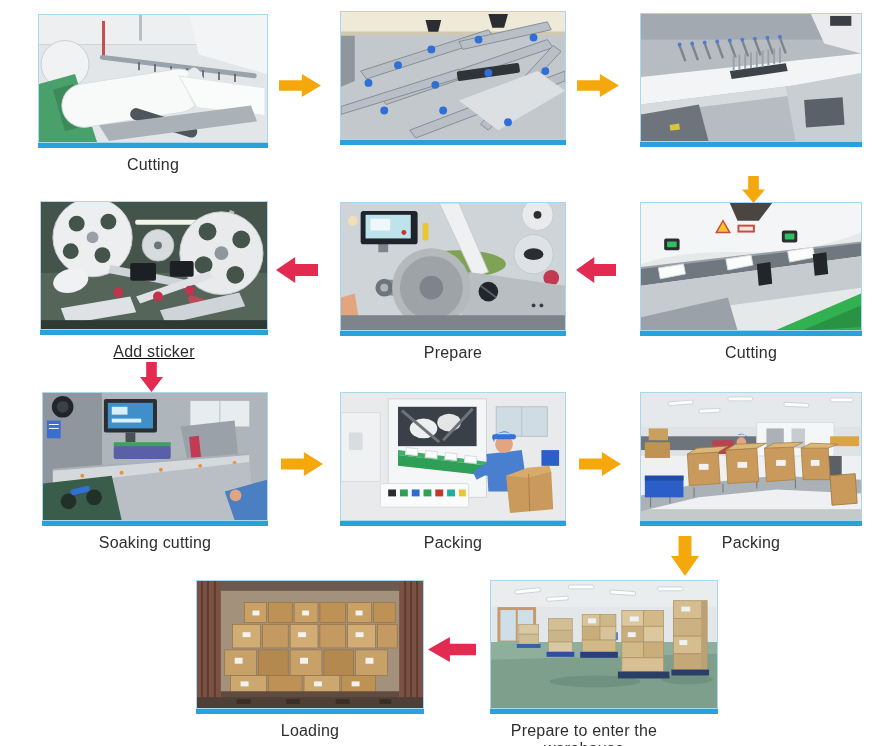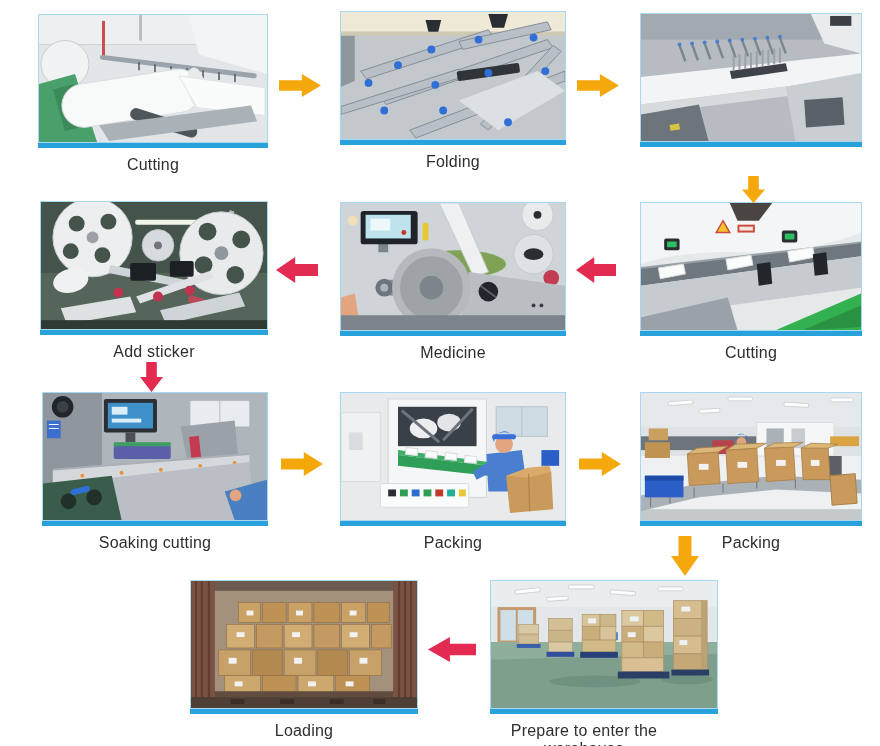--- a/index.html
+++ b/index.html
@@ -84,21 +84,20 @@
             <circle cx="150" cy="62" r="4"></circle>
           <circle cx="196" cy="26" r="4"></circle>
             <circle cx="44" cy="100" r="4"></circle>
             <circle cx="104" cy="100" r="4"></circle>
           <circle cx="170" cy="112" r="4"></circle>
             <circle cx="208" cy="60" r="4"></circle>
         </g>
       </svg>
     </div>
     <div class="photo-bar"></div>
-    <figcaption class="caption">Folding</figcaption>
   </figure>
 
   <figure class="step" style="left:640px;top:13px;width:222px;">
     <div class="photo">
       <svg viewBox="0 0 228 129" preserveAspectRatio="none">
         <rect width="228" height="129" fill="#b6bcc2"></rect>
         <rect width="228" height="26" fill="#a2a9b0"></rect>
         <polygon points="176,0 228,0 228,40 190,30" fill="#e9ebed"></polygon>
         <rect x="196" y="2" width="22" height="10" fill="#3a3f44"></rect>
         <g stroke="#7d858d" stroke-width="2.5">
@@ -139,21 +138,21 @@
         </g>
         <polygon points="150,74 228,60 228,129 160,129" fill="#c9ced3"></polygon>
         <rect x="170" y="86" width="40" height="28" fill="#5a6168" transform="rotate(-4 190 100)"></rect>
         <polygon points="0,102 60,92 70,129 0,129" fill="#6d747b"></polygon>
         <rect x="30" y="112" width="10" height="6" fill="#d9c441" transform="rotate(-8 35 115)"></rect>
       </svg>
     </div>
     <div class="photo-bar"></div>
   </figure>
 
-  <figure class="step" style="left:40px;top:201px;width:228px;">
+  <figure class="step" style="left:40px;top:201px;width:228px;text-decoration:underline;">
     <div class="photo">
       <svg viewBox="0 0 228 129" preserveAspectRatio="none">
         <rect width="228" height="129" fill="#45544a"></rect>
         <rect y="72" width="228" height="57" fill="#56655a"></rect>
         <rect x="95" y="18" width="70" height="5" rx="2" fill="#f2f4e8"></rect>
         <g>
           <rect x="46" y="-10" width="5" height="32" fill="#b8bdc2" transform="rotate(-24 50 4)"></rect>
           <circle cx="52" cy="36" r="40" fill="#eceef0" stroke="#c8ccd0"></circle>
           <circle cx="36" cy="22" r="8" fill="#45544a"></circle>
             <circle cx="68" cy="20" r="8" fill="#45544a"></circle>
@@ -219,21 +218,21 @@
         <circle cx="92" cy="86" r="12" fill="#7d848b"></circle>
         <circle cx="150" cy="90" r="10" fill="#22262b"></circle>
         <line x1="142" y1="84" x2="158" y2="96" stroke="#5a6066" stroke-width="2"></line>
         <polygon points="0,96 14,92 20,129 0,129" fill="#e3a57f"></polygon>
         <rect y="114" width="228" height="15" fill="#7d848b"></rect>
         <circle cx="196" cy="104" r="2" fill="#3a3f45"></circle>
           <circle cx="204" cy="104" r="2" fill="#3a3f45"></circle>
       </svg>
     </div>
     <div class="photo-bar"></div>
-    <figcaption class="caption">Medicine</figcaption>
+    <figcaption class="caption">Prepare</figcaption>
   </figure>
 
   <figure class="step" style="left:640px;top:202px;width:222px;">
     <div class="photo">
       <svg viewBox="0 0 228 129" preserveAspectRatio="none">
         <rect width="228" height="129" fill="#e6e9ea"></rect>
         <path d="M0,0 H228 V30 Q170,52 110,50 Q40,48 0,62 Z" fill="#f4f5f6"></path>
         <polygon points="92,0 136,0 122,18 100,18" fill="#4a4540"></polygon>
         <polygon points="78,30 92,30 85,18" fill="#f2c52e" stroke="#cc4a3a" stroke-width="1.5"></polygon>
         <rect x="100" y="22" width="18" height="8" fill="#cc4a3a"></rect>
@@ -409,21 +408,21 @@
           <rect x="140" y="68" width="10" height="6"></rect>
             <rect x="176" y="68" width="9" height="6"></rect>
         </g>
         <polygon points="196,84 222,82 224,112 198,114" fill="#c99a5b" stroke="#a87f44"></polygon>
       </svg>
     </div>
     <div class="photo-bar"></div>
     <figcaption class="caption">Packing</figcaption>
   </figure>
 
-  <figure class="step" style="left:190px;top:580px;width:228px;">
+  <figure class="step" style="left:196px;top:580px;width:228px;">
     <div class="photo">
       <svg viewBox="0 0 228 129" preserveAspectRatio="none">
         <rect width="228" height="129" fill="#93806e"></rect>
         <rect x="24" y="10" width="180" height="106" fill="#a4917c"></rect>
         <polygon points="0,0 228,0 214,10 16,10" fill="#6b5a4e"></polygon>
         <rect width="24" height="129" fill="#7a5142"></rect>
         <rect x="204" width="24" height="129" fill="#7a5142"></rect>
         <g stroke="#5e3c30" stroke-width="2">
           <line x1="5" y1="0" x2="5" y2="129"></line>
             <line x1="11" y1="0" x2="11" y2="129"></line>

